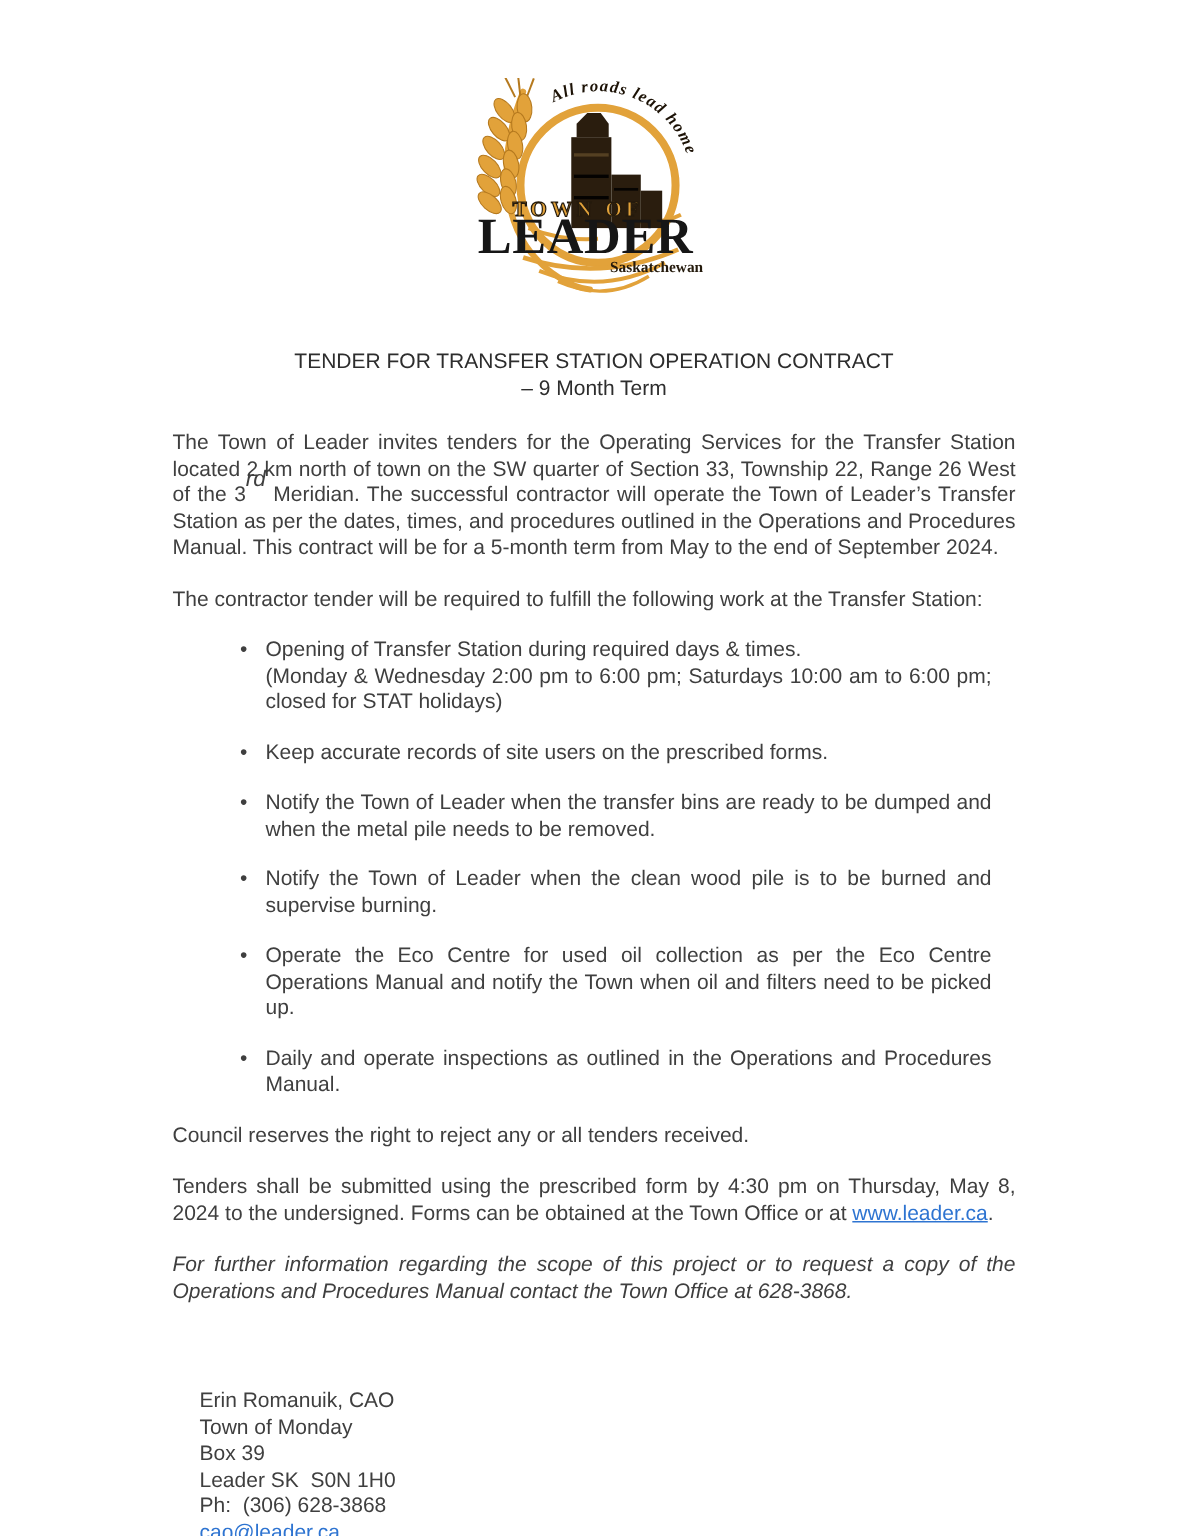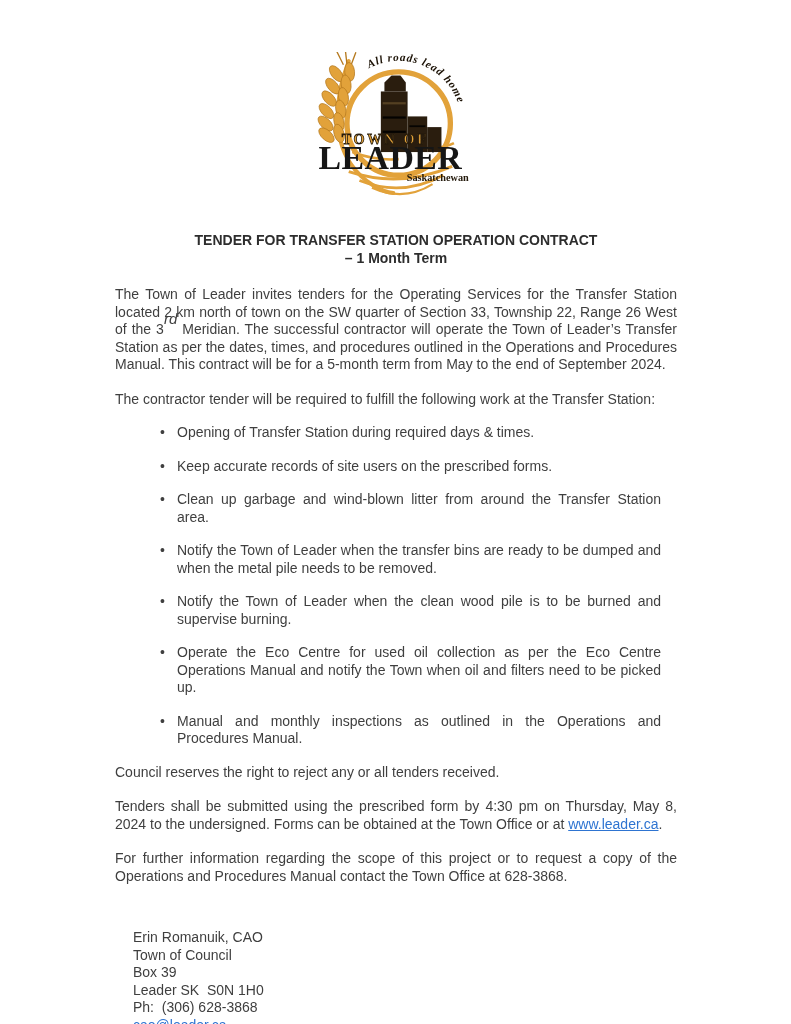--- a/index.html
+++ b/index.html
@@ -6,32 +6,32 @@
   .page {
     position:relative; width:791px; height:1024px; background:#ffffff;
     font-family:"Liberation Sans", sans-serif; overflow:hidden;
     margin:0 auto;
   }
   .logo-wrap { position:absolute; top:52px; left:50%; transform:translateX(-50%); width:205px; height:152px; }
   .doc {
     position:absolute; top:231px; left:115px; width:562px;
     font-size:14px; line-height:17.5px; color:#3f3f3f; text-align:justify;
   }
-  .title { font-weight:bold; text-align:center; color:#2d2d2d; font-size:14px; line-height:18px; margin:0 0 19px 0; }
+  .title { font-weight:normal; text-align:center; color:#2d2d2d; font-size:14px; line-height:18px; margin:0 0 19px 0; }
   .doc p { margin:0 0 17px 0; }
   p.work-intro { margin-bottom:12px; }
   ul.work-list { list-style:none; margin:0 0 16px 0; padding:0 0 0 46px; }
   ul.work-list li { position:relative; margin:16px; text-align:justify; }
   ul.work-list li::before {
     content:"\2022"; position:absolute; left:-17px; top:0;
     color:#3f3f3f; font-size:14px;
   }
   sup.ord { font-size:15px; line-height:0; position:relative; top:-4px;font-style:italic; }
   a.doc-link { color:#2e74d1; cursor:pointer; }
-  p.further { margin-bottom:44px; }
+  p.further { margin-bottom:56px;font-style:italic; }
   .sig-block { margin:18px; }
   .sig-line { white-space:pre-wrap; line-height:17.5px; text-align:left; }
 </style>
 </head>
 <body>
 
 <div class="page">
 
   <div class="logo-wrap">
     <svg viewBox="0 0 230 170" width="205" height="152" aria-hidden="true">
@@ -92,46 +92,45 @@
       <text x="28" y="131" font-family="Liberation Serif, serif" font-size="38" font-weight="bold" fill="#161616" letter-spacing="0.5">LEADER</text>
 
       <text x="127" y="145" font-family="Liberation Serif, serif" font-size="11.5" font-weight="bold" fill="#241a0c">Saskatchewan</text>
     </svg>
   </div>
 
   <div class="doc">
 
     <div class="title">
       <div>TENDER FOR TRANSFER STATION OPERATION CONTRACT</div>
-      <div>– 1 Month Term</div>
+      <div>– 9 Month Term</div>
     </div>
 
     <p><span>The Town of Leader invites tenders for the Operating Services for the Transfer Station located 2 km north of town on the SW quarter of Section 33, Township 22, Range 26 West of the 3</span><sup class="ord">rd</sup><span> Meridian. The successful contractor will operate the Town of Leader’s Transfer Station as per the dates, times, and procedures outlined in the Operations and Procedures Manual. This contract will be for a 5-month term from May to the end of September 2024.</span></p>
 
     <p class="work-intro">The contractor tender will be required to fulfill the following work at the Transfer Station:</p>
 
     <ul class="work-list">
-      <li><span>Opening of Transfer Station during required days &amp; times.</span><br></li>
+      <li><span>Opening of Transfer Station during required days &amp; times.</span><br><span>(Monday &amp; Wednesday 2:00 pm to 6:00 pm; Saturdays 10:00 am to 6:00 pm; closed for STAT holidays)</span></li>
       <li>Keep accurate records of site users on the prescribed forms.</li>
-      <li>Clean up garbage and wind-blown litter from around the Transfer Station area.</li>
       <li>Notify the Town of Leader when the transfer bins are ready to be dumped and when the metal pile needs to be removed.</li>
       <li>Notify the Town of Leader when the clean wood pile is to be burned and supervise burning.</li>
       <li>Operate the Eco Centre for used oil collection as per the Eco Centre Operations Manual and notify the Town when oil and filters need to be picked up.</li>
-      <li>Manual and monthly inspections as outlined in the Operations and Procedures Manual.</li>
+      <li>Daily and operate inspections as outlined in the Operations and Procedures Manual.</li>
     </ul>
 
     <p>Council reserves the right to reject any or all tenders received.</p>
 
     <p><span>Tenders shall be submitted using the prescribed form by 4:30 pm on Thursday, May 8, 2024 to the undersigned. Forms can be obtained at the Town Office or at </span><a class="doc-link" href="#">www.leader.ca</a><span>.</span></p>
 
     <p class="further">For further information regarding the scope of this project or to request a copy of the Operations and Procedures Manual contact the Town Office at 628-3868.</p>
 
     <div class="sig-block">
       <div class="sig-line">Erin Romanuik, CAO</div>
-      <div class="sig-line">Town of Council</div>
+      <div class="sig-line">Town of Monday</div>
       <div class="sig-line">Box 39</div>
       <div class="sig-line">Leader SK  S0N 1H0</div>
       <div class="sig-line">Ph:  (306) 628-3868</div>
       <div class="sig-line"><a class="doc-link" href="#">cao@leader.ca</a></div>
     </div>
 
   </div>
 </div>
 
 </body></html>

